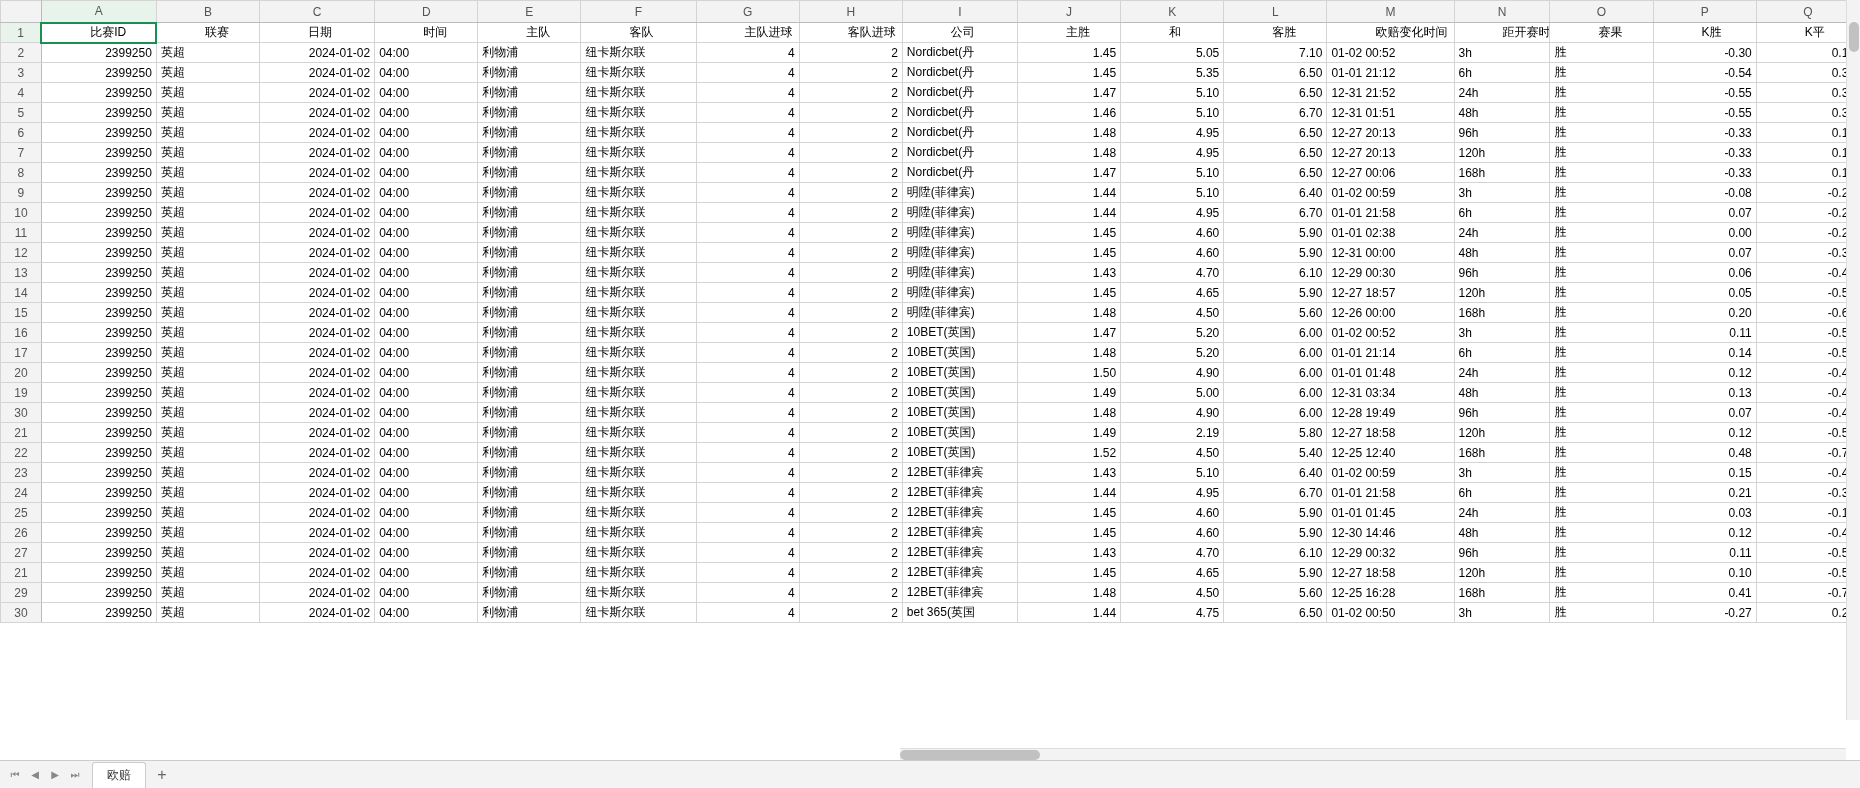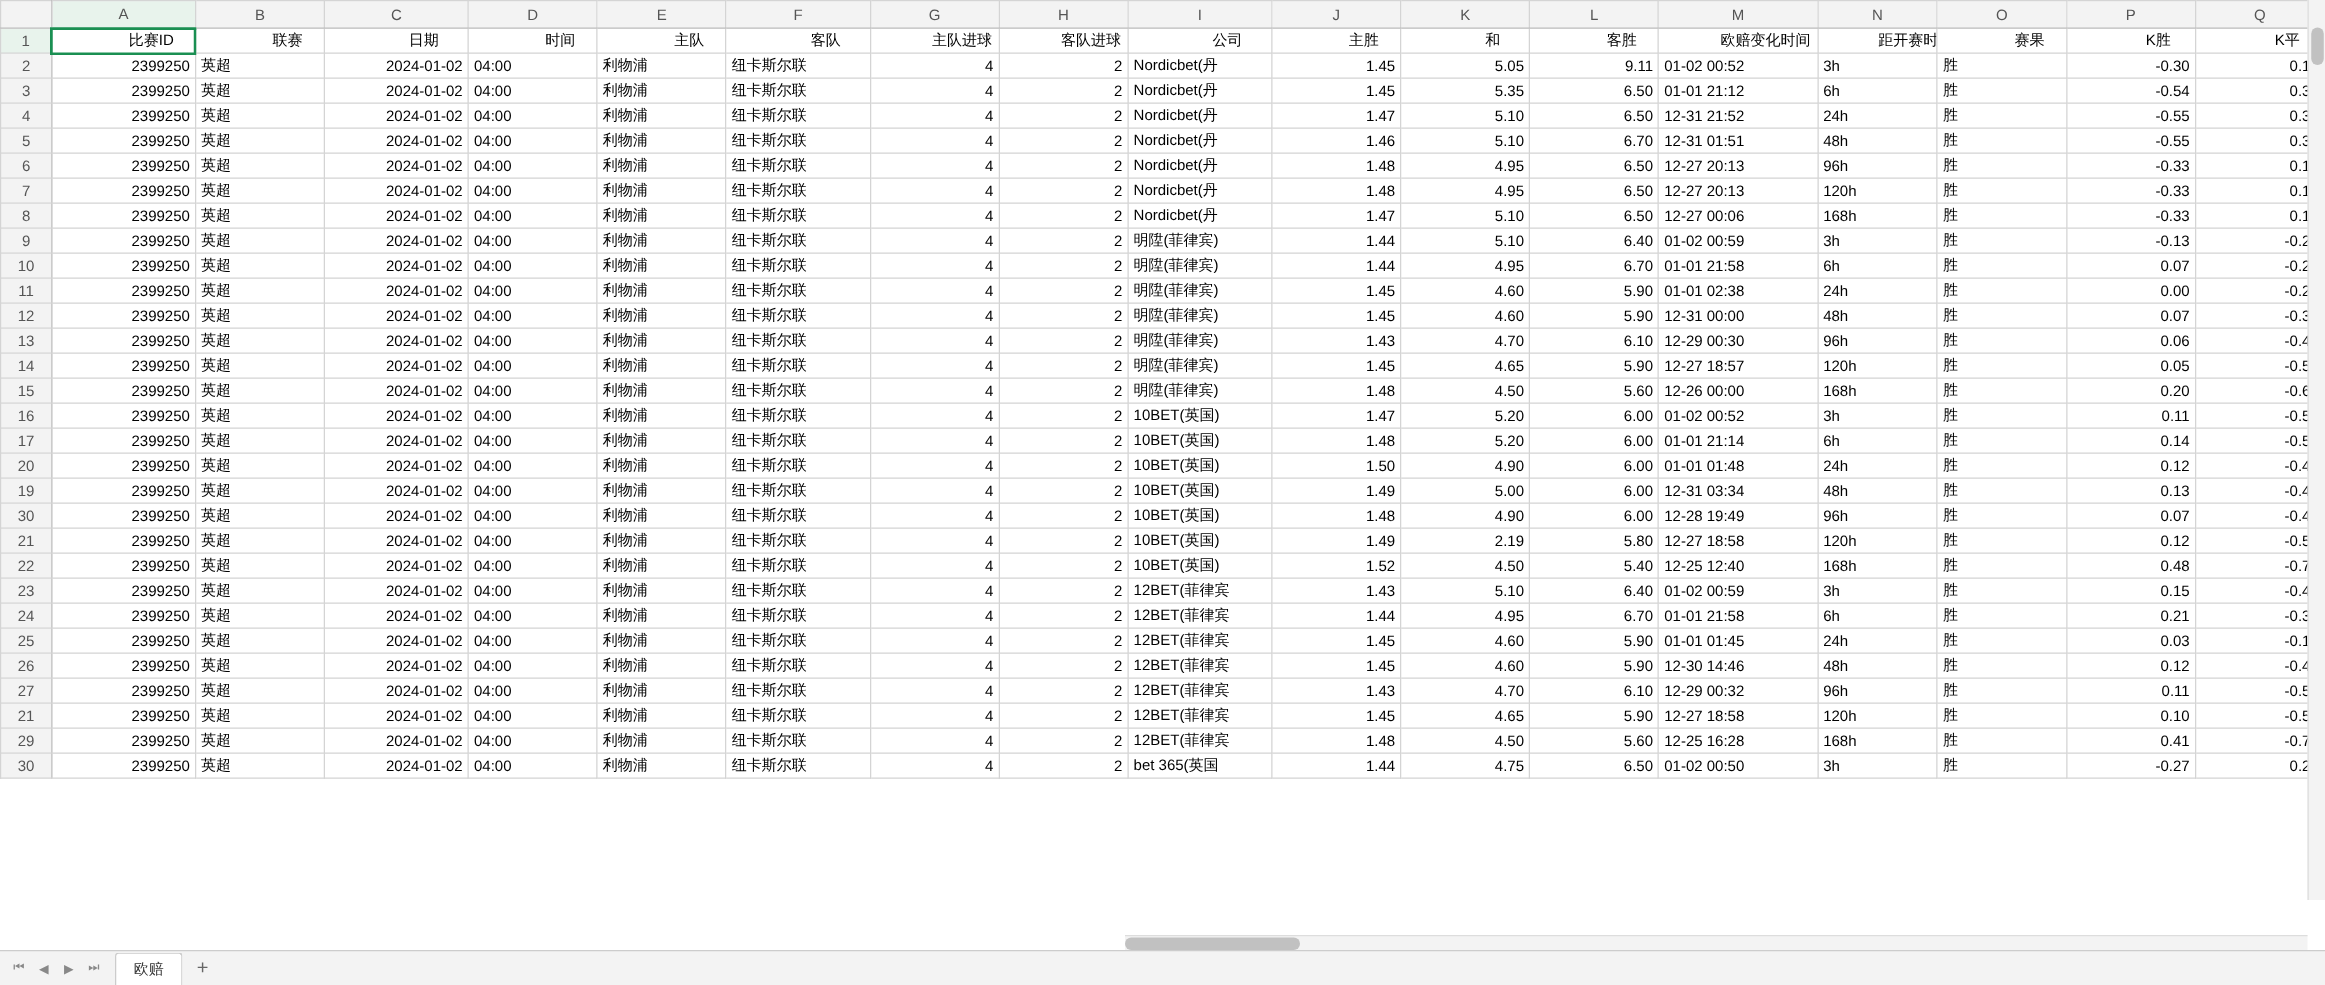--- a/index.html
+++ b/index.html
@@ -53,21 +53,21 @@
 }
 .corner {
   background: #f3f3f3;
   width: 34px;
   min-width: 34px;
   border-right: 1px solid #bbb;
   border-bottom: 1px solid #bbb;
 }
 td { text-align: right; }
 td.left { text-align: left; }
-td.center { text-align: center; padding-left: 48px; }
+td.center { text-align: left; padding-left: 48px; }
 .selected-cell {
   outline: 2px solid #1a8f52;
   outline-offset: -1px;
   background: #fff;
   position: relative;
   text-align: center;
 }
 .col-highlight {
   background: #e8f3ec !important;
   border-bottom: 2px solid #1a8f52 !important;
@@ -212,21 +212,21 @@
             <td class="cB left">英超</td>
             <td class="cC">2024-01-02</td>
             <td class="cD left">04:00</td>
             <td class="cE left">利物浦</td>
             <td class="cF left">纽卡斯尔联</td>
             <td class="cG">4</td>
             <td class="cH">2</td>
             <td class="cI left">Nordicbet(丹</td>
             <td class="cJ">1.45</td>
             <td class="cK">5.05</td>
-            <td class="cL">9.11</td>
+            <td class="cL">7.10</td>
             <td class="cM left">01-02 00:52</td>
             <td class="cN left">3h</td>
             <td class="cO left">胜</td>
             <td class="cP">-0.30</td>
             <td class="cQ">0.17</td>
           </tr>
           <tr>
             <td class="row-header">3</td>
             <td class="cA">2399250</td>
             <td class="cB left">英超</td>
@@ -356,21 +356,21 @@
             <td class="cF left">纽卡斯尔联</td>
             <td class="cG">4</td>
             <td class="cH">2</td>
             <td class="cI left">明陞(菲律宾)</td>
             <td class="cJ">1.44</td>
             <td class="cK">5.10</td>
             <td class="cL">6.40</td>
             <td class="cM left">01-02 00:59</td>
             <td class="cN left">3h</td>
             <td class="cO left">胜</td>
-            <td class="cP">-0.13</td>
+            <td class="cP">-0.08</td>
             <td class="cQ">-0.24</td>
           </tr>
           <tr>
             <td class="row-header">10</td>
             <td class="cA">2399250</td>
             <td class="cB left">英超</td>
             <td class="cC">2024-01-02</td>
             <td class="cD left">04:00</td>
             <td class="cE left">利物浦</td>
             <td class="cF left">纽卡斯尔联</td>

